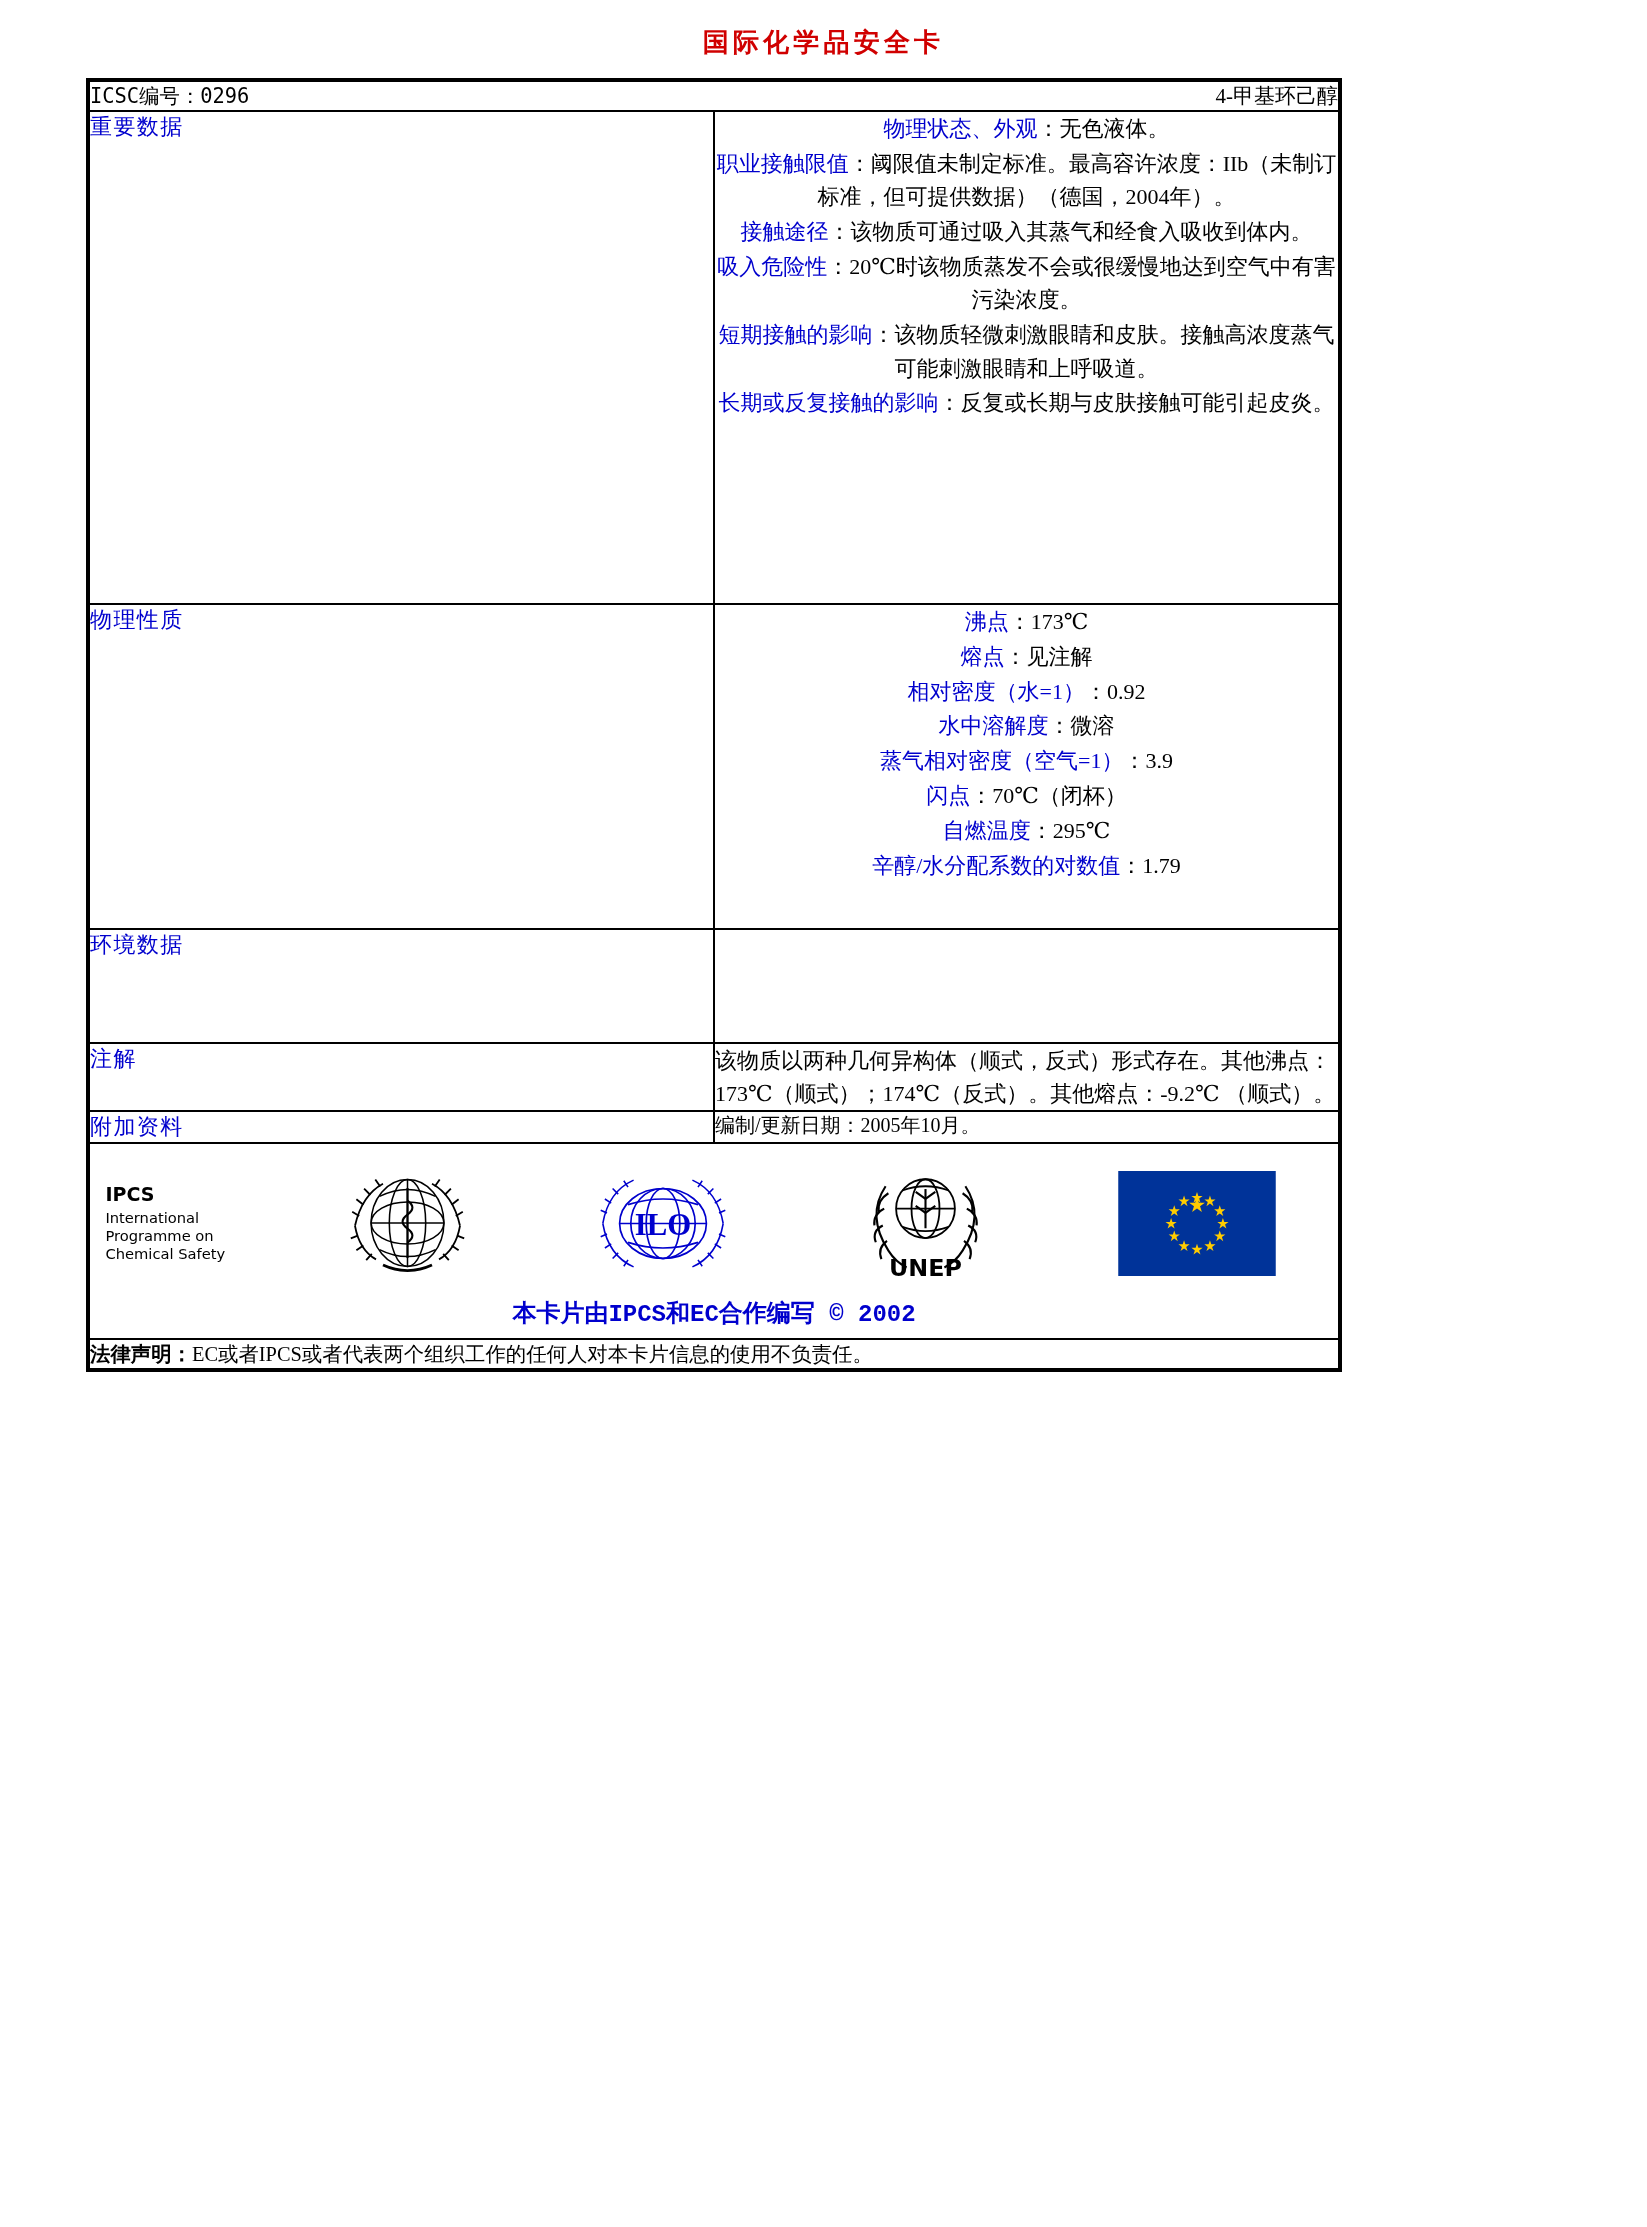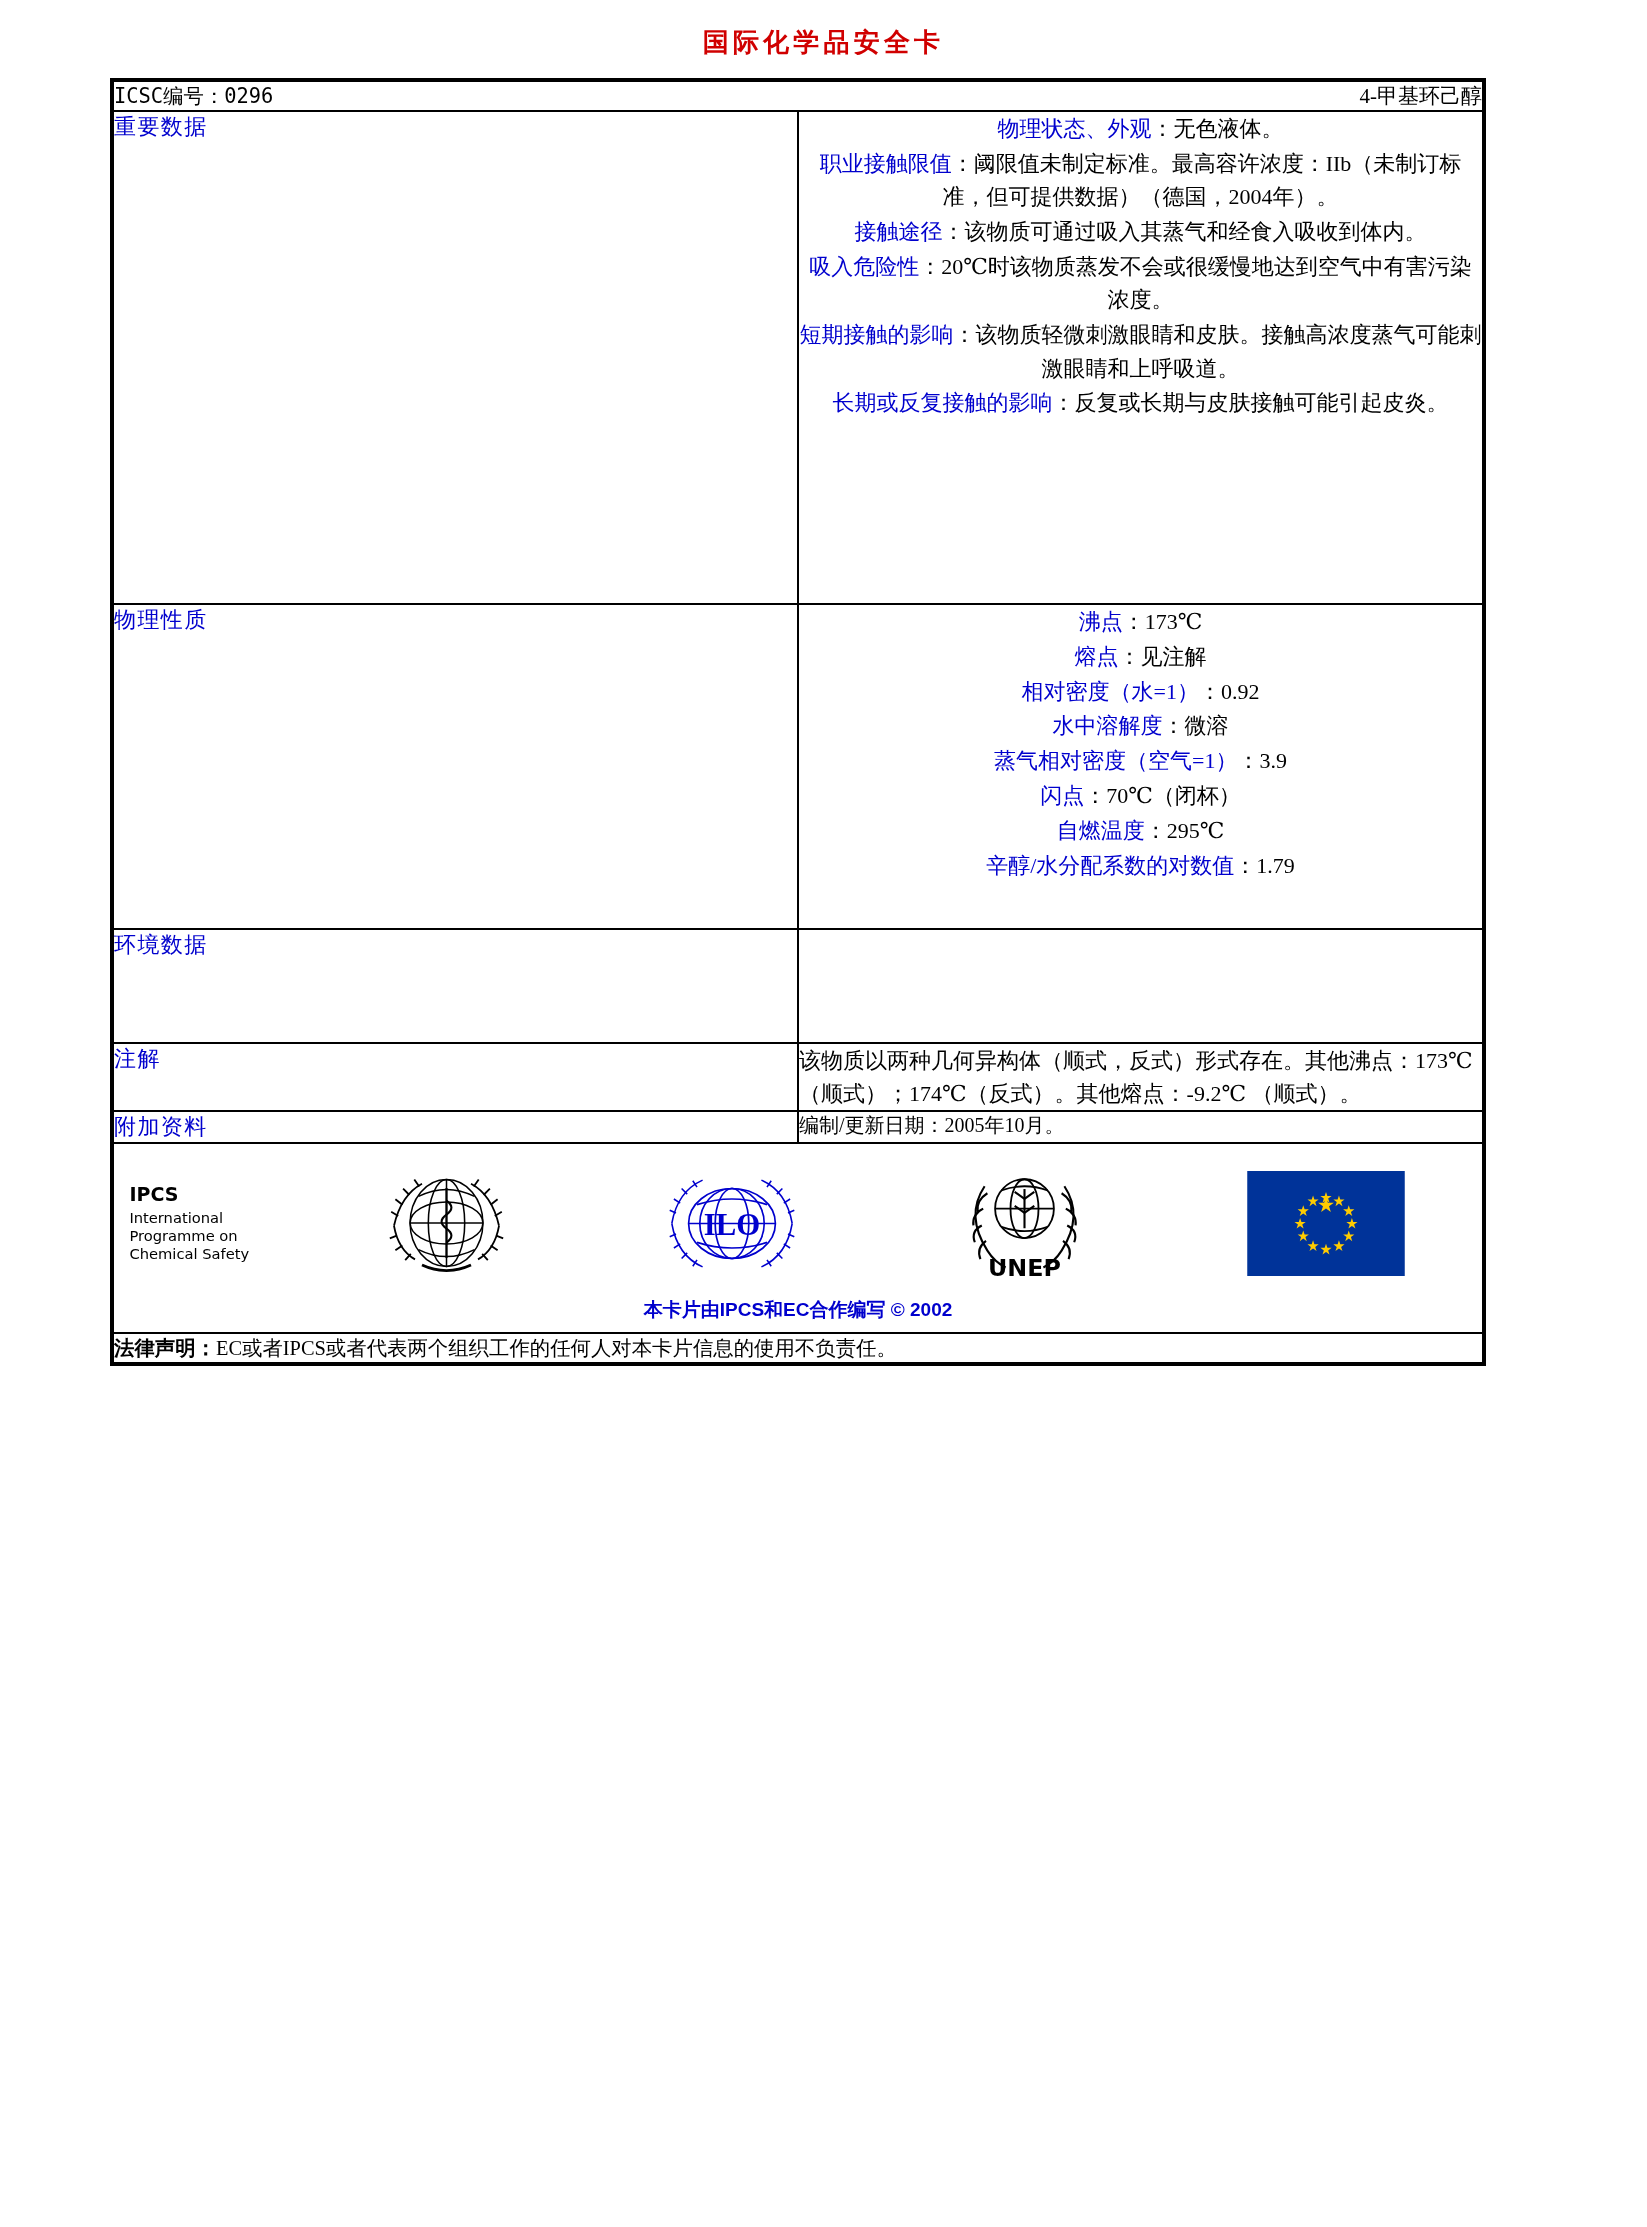--- a/index.html
+++ b/index.html
@@ -20,22 +20,22 @@
     text-align: center;
     color: #d00000;
     font-family: "DejaVu Sans", "Liberation Sans", sans-serif;
     font-weight: bold;
     font-size: 26px;
     letter-spacing: 4.2px;
     padding-top: 25px;
     padding-bottom: 18px;
   }
   .card {
-    width: 1376px;
-    margin: 0 auto 0 110px;
+    width: 1256px;
+    margin: 0 auto 0 86px;
     border: 2.1px solid #000;
     box-sizing: border-box;
   }
   table.card-table {
     width: 100%;
     border-collapse: collapse;
     table-layout: fixed;
   }
   table.card-table td {
     border: 2.1px solid #000;
@@ -129,23 +129,23 @@
     gap: 26px;
   }
   .logo {
     display: flex;
     align-items: center;
     justify-content: center;
   }
   .credit {
     text-align: center;
     color: #0000cd;
-    font-family: Liberation Sans, sans-serif;
+    font-family: Liberation Mono, monospace;
     font-weight: bold;
-    font-size: 19px;
+    font-size: 24px;
     padding: 0 0 9.8px 0;
   }
   .legal-cell {
     padding: 9.8px 14px 11.2px 14px;
     font-size: 20.4px;
   }
   .legal-label {
     font-weight: bold;
     text-align: center;
   }

